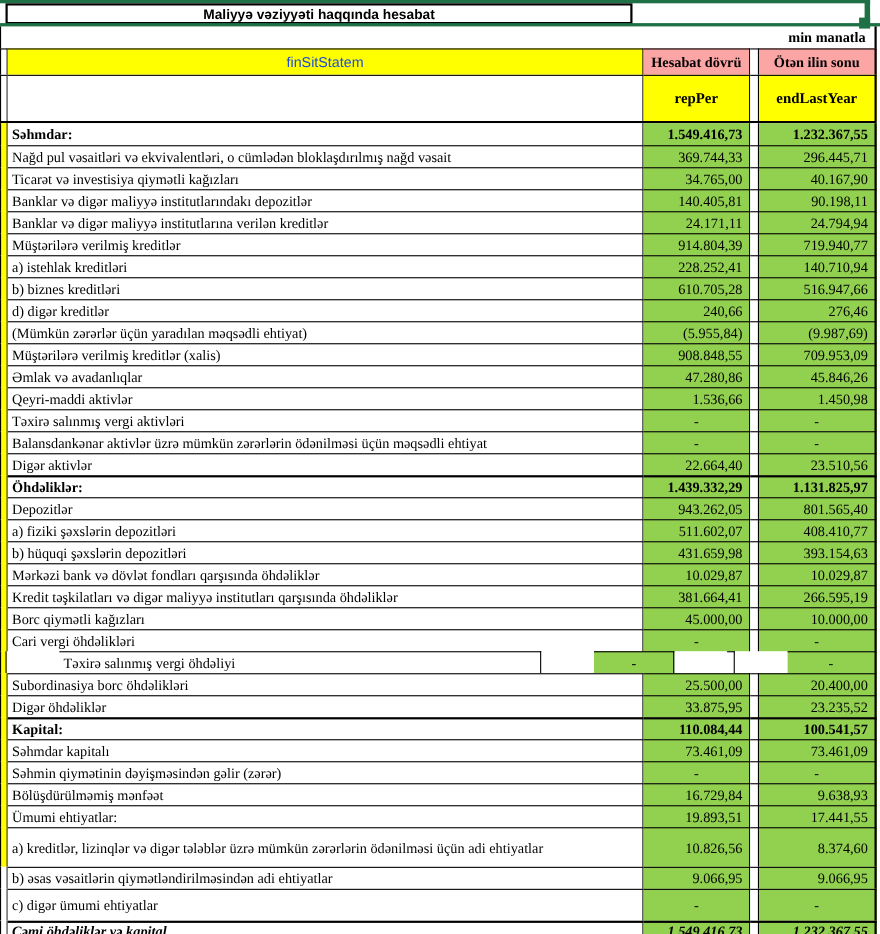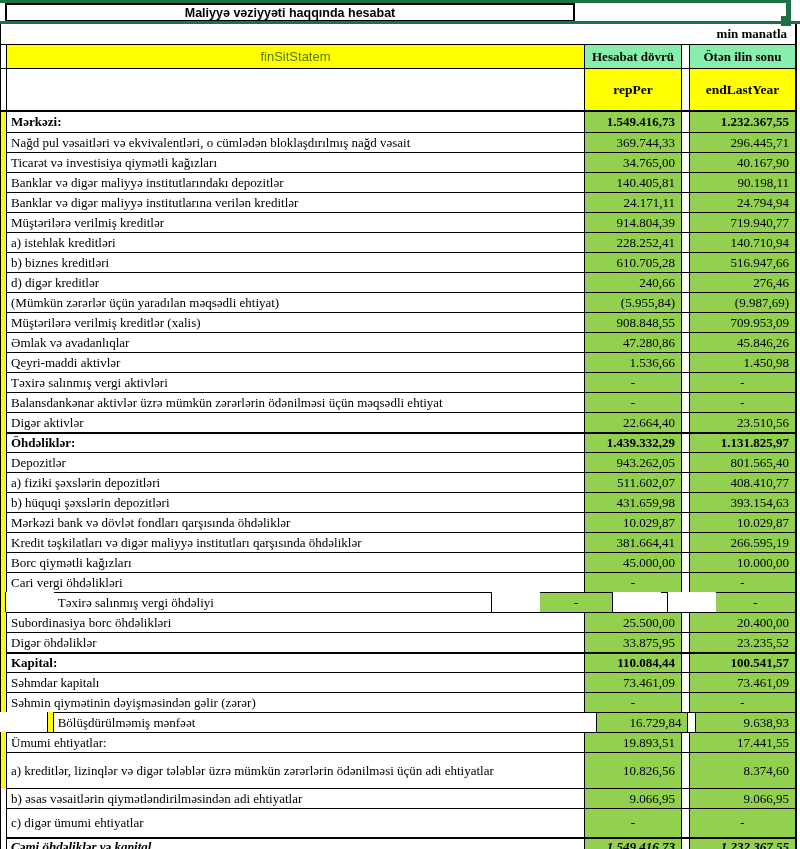--- a/index.html
+++ b/index.html
@@ -37,23 +37,23 @@
        font-size:13px;background:var(--green);}
   .val.dash{justify-content:center;padding-right:0;}
   
   .unit-row{height:20px;border-left:1px solid #000;border-right:2px solid #000;box-sizing:border-box;
     width:797px;display:flex;align-items:center;justify-content:flex-end;
     padding-right:8px;font-weight:bold;font-size:13px;}
   
   .hdr1{height:24px;}
   .hdr1 .c{border-top:1px solid #000;}
   .hdr1 .lbl{background:var(--yellow);justify-content:center;padding:0;
-    font-family:"Liberation Sans", sans-serif;font-size:13px;color:#4d7c0f;}
+    font-family:"Liberation Sans", sans-serif;font-size:13px;color:#1d4ed8;}
   .hdr1 .head{display:flex;align-items:center;justify-content:center;
-    font-weight:bold;font-size:13px;background:#86efac;}
+    font-weight:bold;font-size:13px;background:#fca5a5;}
   .hdr2{height:44px;border-bottom:2px solid #000;}
   .hdr2 .c{border-top:1px solid #000;}
   .hdr2 .code{display:flex;align-items:center;justify-content:center;
     font-weight:bold;font-size:13.5px;background:var(--yellow);}
   
   .t-row{height:20px;}
   .t-row .lbl,.t-row .v1,.t-row .sp,.t-row .v2{border-top:1px solid #000;}
   .t-row.first .lbl,.t-row.first .v1,.t-row.first .sp,.t-row.first .v2{border-top:none;}
   .t-row.thick .lbl,.t-row.thick .v1,.t-row.thick .sp,.t-row.thick .v2{border-top:2px solid #000;}
   .t-row.bold .lbl,.t-row.bold .val{font-weight:bold;}
@@ -90,21 +90,21 @@
     <div class="c strip"></div>
     <div class="c lbl"></div>
     <div class="c v1 code">repPer</div>
     <div class="c sp"></div>
     <div class="c v2 code">endLastYear</div>
   </div>
 
   <div id="rows-container">
       <div class="row t-row first bold strip-yellow" style="height: 20px;">
     <div class="c strip"></div>
-    <div class="c lbl">Mərkəzi:</div>
+    <div class="c lbl">Səhmdar:</div>
     <div class="c v1 val">1.549.416,73</div>
     <div class="c sp"></div>
     <div class="c v2 val">1.232.367,55</div>
   </div>
       <div class="row t-row strip-yellow" style="height: 20px;">
     <div class="c strip"></div>
     <div class="c lbl">Nağd pul vəsaitləri və  ekvivalentləri, o cümlədən bloklaşdırılmış nağd vəsait</div>
     <div class="c v1 val">369.744,33</div>
     <div class="c sp"></div>
     <div class="c v2 val">296.445,71</div>
@@ -298,21 +298,21 @@
     <div class="c sp"></div>
     <div class="c v2 val">73.461,09</div>
   </div>
       <div class="row t-row strip-yellow" style="height: 20px;">
     <div class="c strip"></div>
     <div class="c lbl">Səhmin qiymətinin dəyişməsindən gəlir (zərər)</div>
     <div class="c v1 val dash">-</div>
     <div class="c sp"></div>
     <div class="c v2 val dash">-</div>
   </div>
-      <div class="row t-row strip-yellow" style="height: 20px; padding-left: 47px;">
+      <div class="row t-row strip-yellow" style="height: 20px;">
     <div class="c strip"></div>
     <div class="c lbl">Bölüşdürülməmiş mənfəət</div>
     <div class="c v1 val">16.729,84</div>
     <div class="c sp"></div>
     <div class="c v2 val">9.638,93</div>
   </div>
       <div class="row t-row strip-yellow" style="height: 20px;">
     <div class="c strip"></div>
     <div class="c lbl">Ümumi ehtiyatlar:</div>
     <div class="c v1 val">19.893,51</div>

